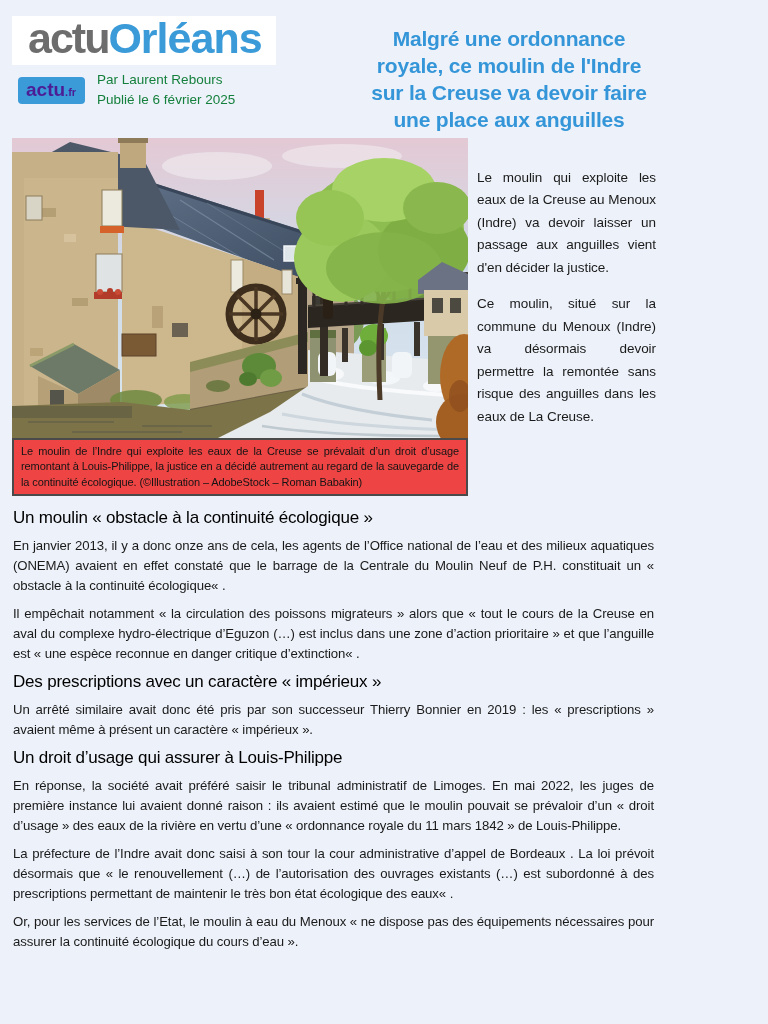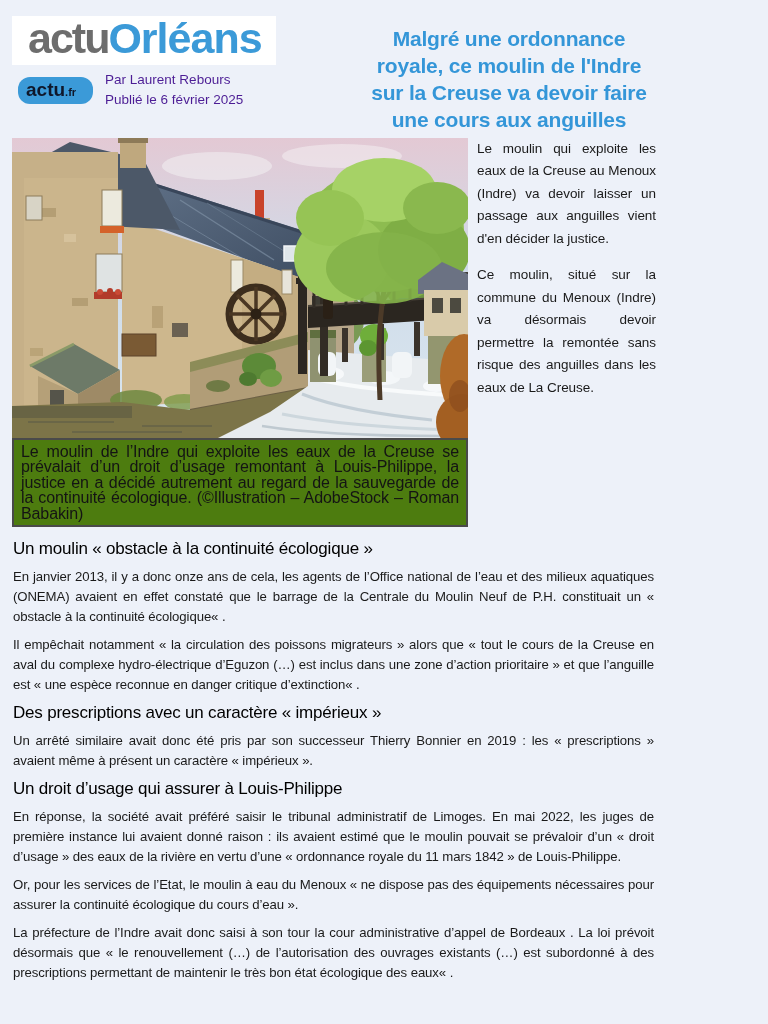--- a/index.html
+++ b/index.html
@@ -5,34 +5,34 @@
   html,body{margin:0;padding:0;background:#edf1f9;}
   .page{position:relative;width:668px;height:1024px;background:#edf1f9;overflow:hidden;
         font-family:"Liberation Sans",sans-serif;color:#1a1a1a;}
   
   header{display:flex;align-items:flex-start;padding:16px 10px 0 12px;}
   .header-left{width:336px;flex:none;}
   .logo-box{background:#ffffff;display:inline-block;padding:1px 14px 5px 16px;line-height:1;white-space:nowrap;}
   .logo-actu{color:#6d6d6d;font-weight:bold;font-size:43px;letter-spacing:-2px;}
   .logo-city{color:#3b9ad8;font-weight:bold;font-size:43px;letter-spacing:-1px;}
   .byline-row{display:flex;gap:12px;margin-top:5px;align-items:center;margin-left:6px;}
-  .badge{background:#3b9ad8;color:#0f172a;border-radius:12px;padding:3px 17px 5px 8px;font-weight:bold;
+  .badge{background:#3b9ad8;color:#4c1d95;border-radius:4px;padding:3px 9px 5px 8px;font-weight:bold;
          font-size:19px;line-height:1;white-space:nowrap;}
   .badge-tld{font-size:11px;font-weight:bold;}
-  .byline{font-size:13.5px;line-height:1.5;color:#4c1d95;}
+  .byline{font-size:13.5px;line-height:1.5;color:#15803d;}
   .headline{flex:1;color:#3496d8;font-size:21px;line-height:1.28;font-weight:bold;text-align:center;
             margin:10px 0 0 12px;letter-spacing:-0.2px;}
   
   .content-top{display:flex;padding:0 10px 0 12px;margin-top:4px;}
   figure{margin:0;width:456px;flex:none;}
   .photo{width:456px;height:300px;display:block;}
   .photo svg{display:block;}
-  .caption{background:#4d7c0f;border:2px solid #4a4a4a;font-size:16px;line-height:15.5px;
+  .caption{background:#ef4444;border:2px solid #4a4a4a;font-size:11px;line-height:15.5px;
            text-align:justify;padding:4px 7px;color:#141414;letter-spacing:-0.1px;}
-  .lead-col{flex:1;padding-left:9px;padding-right:2px;}
+  .lead-col{flex:1;padding-left:9px;padding-right:2px;margin-top:29px;}
   .lead-col p{font-size:13.5px;line-height:22.5px;text-align:justify;margin:0 0 14px;letter-spacing:-0.05px;}
   
   article{padding:0 14px 0 13px;margin-top:12px;}
   article h2{font-size:17px;font-weight:normal;color:#000;margin:8px 0 8px;letter-spacing:-0.2px;}
   article p{font-size:13.2px;line-height:20px;margin:0 0 8px;text-align:justify;letter-spacing:-0.1px;}
 </style>
 </head>
 <body>
 
 <div class="page">
@@ -45,21 +45,21 @@
       <div class="byline-row">
         <div class="badge">
           <span class="badge-main">actu</span><span class="badge-tld">.fr</span>
         </div>
         <div class="byline">
           <div>Par Laurent Rebours</div>
           <div>Publié le 6 février 2025</div>
         </div>
       </div>
     </div>
-    <h1 class="headline">Malgré une ordonnance royale, ce moulin de l'Indre sur la Creuse va devoir faire une cours aux anguilles</h1>
+    <h1 class="headline">Malgré une ordonnance royale, ce moulin de l'Indre sur la Creuse va devoir faire une place aux anguilles</h1>
   </header>
 
   <div class="content-top">
     <figure>
       <div class="photo">
 
         <svg viewBox="0 0 456 300" width="456" height="300" preserveAspectRatio="none">
           <defs>
             <linearGradient id="sky" x1="0" y1="0" x2="0" y2="1">
               <stop offset="0" stop-color="#e3c9d4"></stop>
@@ -234,18 +234,18 @@
       <p>En janvier 2013, il y a donc onze ans de cela, les agents de l’Office national de l’eau et des milieux aquatiques (ONEMA) avaient en effet constaté que le barrage de la Centrale du Moulin Neuf de P.H. constituait un « obstacle à la continuité écologique« .</p>
       <p>Il empêchait notamment « la circulation des poissons migrateurs » alors que « tout le cours de la Creuse en aval du complexe hydro-électrique d’Eguzon (…) est inclus dans une zone d’action prioritaire » et que l’anguille est « une espèce reconnue en danger critique d’extinction« .</p>
     </section>
     <section>
       <h2>Des prescriptions avec un caractère « impérieux »</h2>
       <p>Un arrêté similaire avait donc été pris par son successeur Thierry Bonnier en 2019 : les « prescriptions » avaient même à présent un caractère « impérieux ».</p>
     </section>
     <section>
       <h2>Un droit d’usage qui assurer à Louis-Philippe</h2>
       <p>En réponse, la société avait préféré saisir le tribunal administratif de Limoges. En mai 2022, les juges de première instance lui avaient donné raison : ils avaient estimé que le moulin pouvait se prévaloir d’un « droit d’usage » des eaux de la rivière en vertu d’une « ordonnance royale du 11 mars 1842 » de Louis-Philippe.</p>
+      <p>La préfecture de l’Indre avait donc saisi à son tour la cour administrative d’appel de Bordeaux . La loi prévoit désormais que « le renouvellement (…) de l’autorisation des ouvrages existants (…) est subordonné à des prescriptions permettant de maintenir le très bon état écologique des eaux« .</p>
       <p>Or, pour les services de l’Etat, le moulin à eau du Menoux « ne dispose pas des équipements nécessaires pour assurer la continuité écologique du cours d’eau ».</p>
-      <p>La préfecture de l’Indre avait donc saisi à son tour la cour administrative d’appel de Bordeaux . La loi prévoit désormais que « le renouvellement (…) de l’autorisation des ouvrages existants (…) est subordonné à des prescriptions permettant de maintenir le très bon état écologique des eaux« .</p>
     </section>
   </article>
 
 </div>
 
 </body></html>

